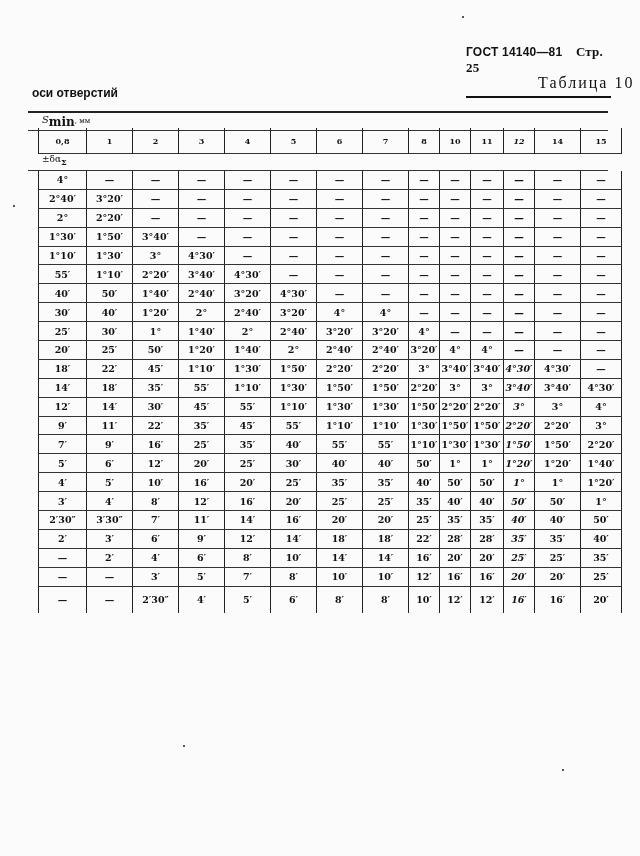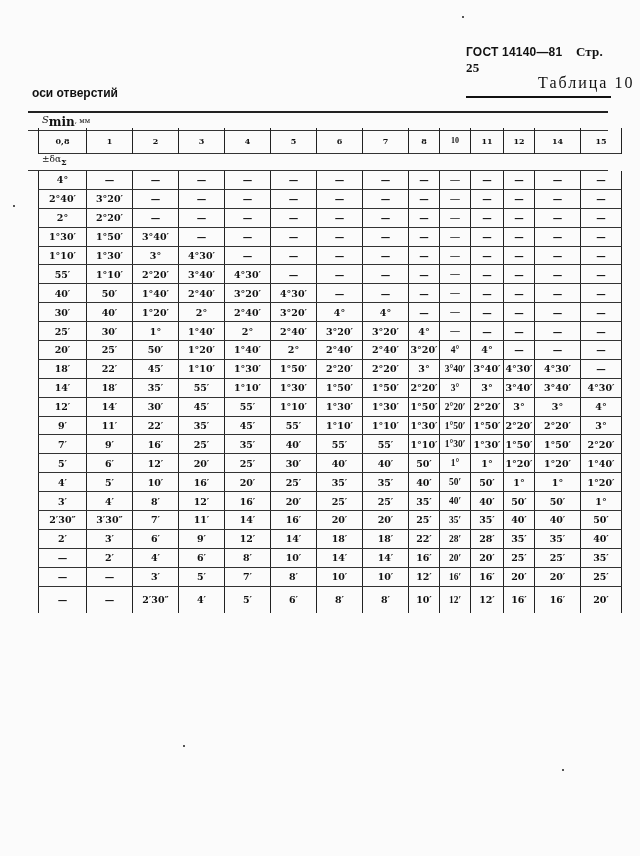--- a/index.html
+++ b/index.html
@@ -48,21 +48,21 @@
   }
   table.body td {
     height: 17.9px; padding: 0; font-size: 9.5px; font-weight: bold;
     text-align: center; border-left: 1.5px solid #222; border-right: 1.5px solid #222;
     border-bottom: 1.5px solid #333; white-space: nowrap; overflow: hidden;
   }
   table.body tr:last-child td { border-bottom: none; height: 26px; vertical-align: middle; }
   table.body td.dash { font-weight: bold; }
   .c0 { width: 47px; } .c1 { width: 45px; } .c2 { width: 45px; } .c3 { width: 45px; }
   .c4 { width: 45px; } .c5 { width: 45px; } .c6 { width: 45px; } .c7 { width: 45px; }
-  .c8 { width: 30px; } .c9 { width: 30px; font-family: Liberation Serif, serif; } .c10 { width: 32px; } .c11 { width: 30px; }
+  .c8 { width: 30px; } .c9 { width: 30px; } .c10 { width: 32px; } .c11 { width: 30px; font-style: italic; }
   .c12 { width: 45px; } .c13 { width: 40px; }
   .speck { position: absolute; width: 2px; height: 2px; background: #555; }
 </style>
 </head>
 <body>
 
 <div class="hdr-right">
   <span>ГОСТ 14140—81</span>
   <span class="page">Стр. 25</span>
 </div>

